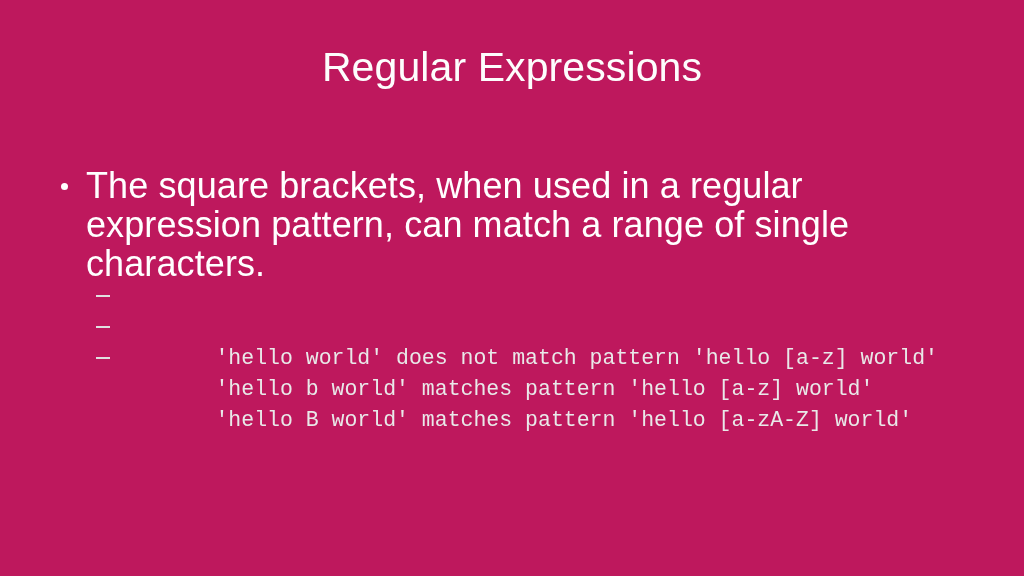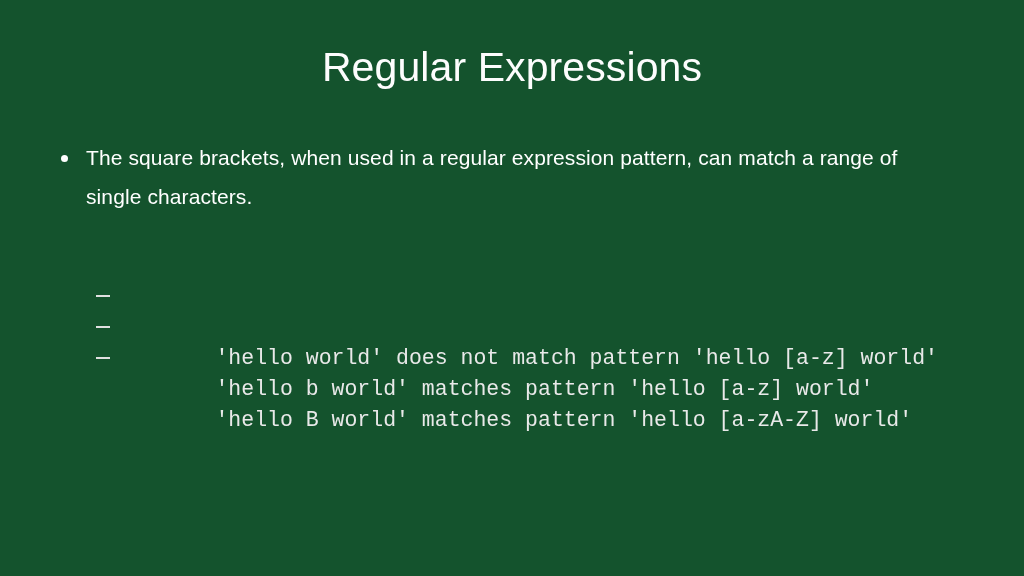--- a/index.html
+++ b/index.html
@@ -12,21 +12,21 @@
     width: 1024px;
     height: 576px;
     overflow: hidden;
     font-family: "Liberation Sans", sans-serif;
     -webkit-font-smoothing: antialiased;
   }
   .slide {
     position: relative;
     width: 1024px;
     height: 576px;
-    background: #14532d;
+    background: #be185d;
     color: #ffffff;
     box-sizing: border-box;
   }
 
   
   .slide-title {
     position: absolute;
     left: 0;
     top: 44px;
     width: 1024px;
@@ -44,25 +44,26 @@
   .body-block {
     position: absolute;
     left: 56px;
     top: 138px;
     width: 900px;
   }
   .bullet-row {
     position: relative;
     display: block;
     padding-left: 30px;
-    font-size: 21px;
+    font-size: 36px;
     font-weight: 400;
     line-height: 39px;
     color: #ffffff;
     letter-spacing: 0.1px;
+    margin-top: 28px;
   }
   .bullet-dot {
     position: absolute;
     left: 5px;
     top: 17px;
     width: 7px;
     height: 7px;
     border-radius: 50%;
     background: #ffffff;
   }

